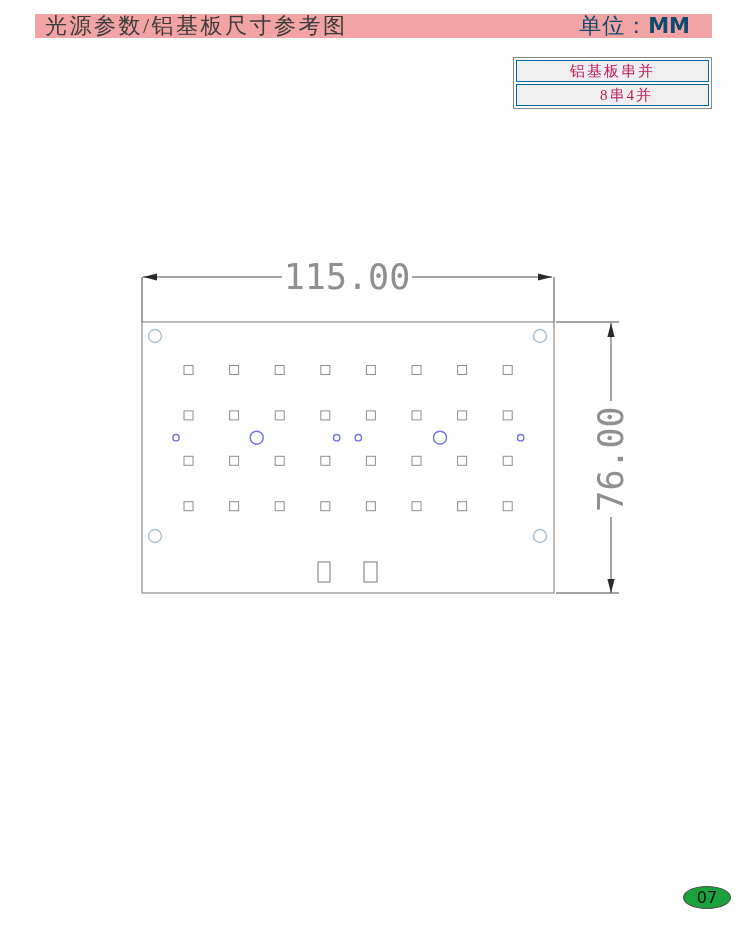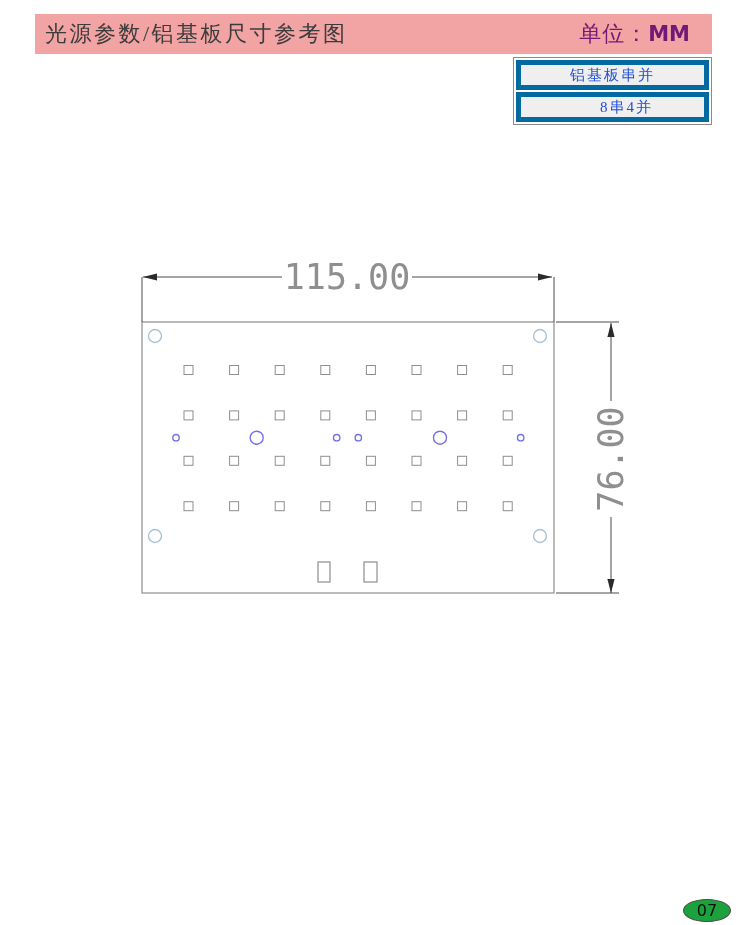--- a/index.html
+++ b/index.html
@@ -1,34 +1,34 @@
 <!DOCTYPE html>
 <html><head>
 <meta charset="utf-8">
 <style>
   html,body{margin:0;padding:0;background:#ffffff;}
   .page{position:relative;width:750px;height:925px;background:#ffffff;overflow:hidden;
         font-family:"Liberation Serif",serif;}
-  .header-bar{position:absolute;left:35px;top:14px;width:677px;height:40px;
+  .header-bar{position:absolute;left:35px;top:14px;width:677px;height:24px;
         background:#f2a3a3;display:flex;align-items:center;justify-content:space-between;
         box-sizing:border-box;padding:0 22px 0 10px;}
   .header-title{font-size:22px;color:#3b3b3b;letter-spacing:2.5px;white-space:nowrap;}
-  .header-unit{font-size:22px;color:#701a75;letter-spacing:1px;white-space:nowrap;}
+  .header-unit{font-size:22px;color:#0c4a6e;letter-spacing:1px;white-space:nowrap;}
   .header-unit .mm{font-family:"DejaVu Sans",sans-serif;font-weight:bold;font-size:21px;letter-spacing:0;}
   .spec-table{position:absolute;left:513px;top:57px;width:199px;
         border:1px solid #8a8a8a;background:#ffffff;box-sizing:border-box;padding:2px;}
-  .spec-row{border:5px solid #0369a1;background:#efefef;height:20px;line-height:20px;
-        text-align:center;font-size:15px;color:#1d4ed8;letter-spacing:2px;margin-bottom:2px;}
+  .spec-row{border:1px solid #0369a1;background:#efefef;height:20px;line-height:20px;
+        text-align:center;font-size:15px;color:#be185d;letter-spacing:2px;margin-bottom:2px;}
   .spec-row:last-child{margin-bottom:0;padding-left:28px;}
   .spec-row.num{font-family:"DejaVu Sans",sans-serif;font-weight:bold;font-size:15px;letter-spacing:1px;}
   .drawing-svg{position:absolute;left:0;top:0;}
   .page-badge{position:absolute;left:683px;top:886px;width:48px;height:23px;
         border:1.5px solid #4a4a4a;border-radius:50%;background:#1ca23c;
         display:flex;align-items:center;justify-content:center;box-sizing:border-box;
-        font-family:"DejaVu Sans",sans-serif;font-size:16px;color:#101010;margin-top:13px;}
+        font-family:"DejaVu Sans",sans-serif;font-size:16px;color:#101010;}
 </style>
 </head>
 <body>
 
 <div class="page">
 
   <div class="header-bar" style="background: rgb(242, 163, 163);">
     <span class="header-title">光源参数/铝基板尺寸参考图</span>
     <span class="header-unit"><span>单位：</span><span class="mm">MM</span></span>
   </div>

